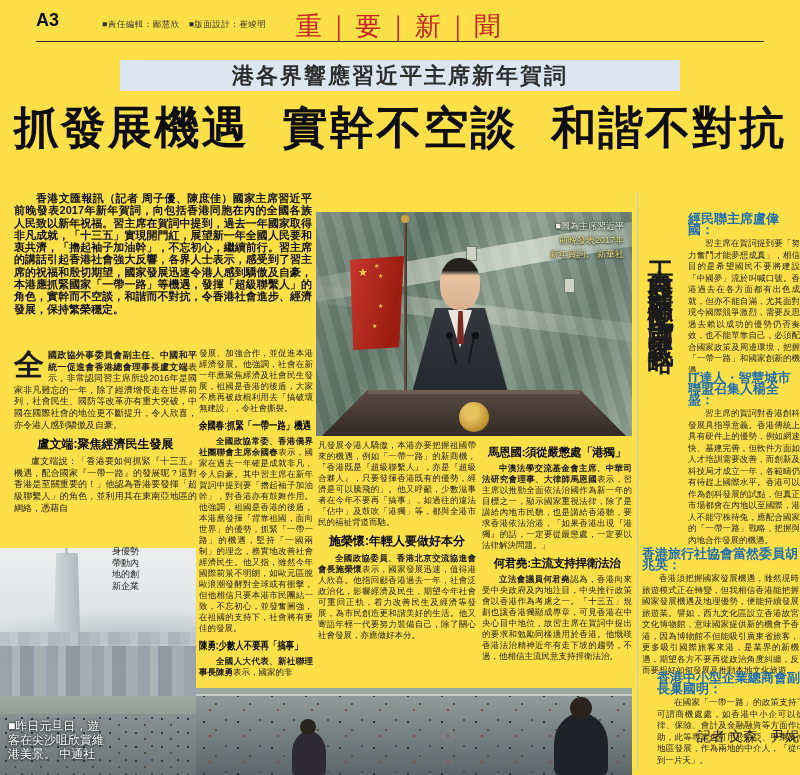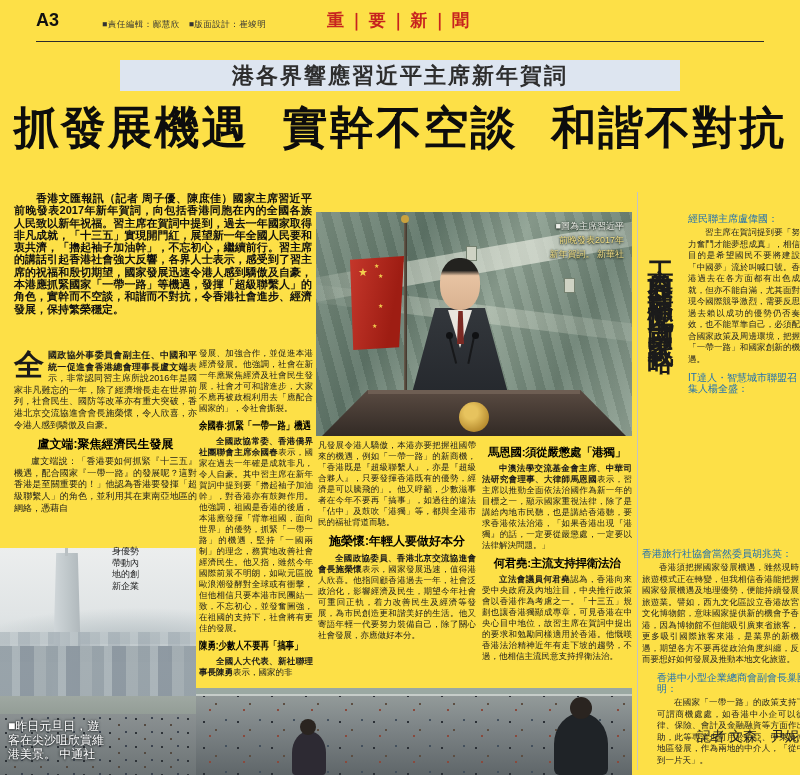--- a/index.html
+++ b/index.html
@@ -3,21 +3,21 @@
 <meta charset="utf-8">
 <style>
   html,body{margin:0;padding:0;background:#e9e9e9;}
   #page{position:relative;width:800px;height:775px;background:#fde047;margin:0 auto;
         font-family:"Liberation Sans",sans-serif;color:#111;overflow:hidden;}
   .abs{position:absolute;}
   
   .h-page{left:36px;top:10px;font-size:18px;font-weight:700;color:#111;}
   .h-credits{left:102px;top:19px;font-size:8.5px;color:#333;letter-spacing:.5px;}
   .h-section{left:290px;top:9px;width:220px;text-align:center;color:#c7231f;
-             font-size:17px;font-weight:700;letter-spacing:4px;}
+             font-size:26px;font-weight:400;letter-spacing:4px;}
   .h-right{right:38px;top:17px;font-size:8.5px;color:#222;white-space:nowrap;}
   .h-right .logo{color:#c7231f;font-weight:700;font-size:14px;
                  font-family:"DejaVu Serif","Liberation Serif",serif;margin:0 2px;}
   .h-right .en{font-size:8.5px;color:#111;font-weight:700;}
   .h-rule{left:36px;width:728px;top:41px;height:1px;background:#2b2b2b;}
   
   .kicker{left:120px;top:60px;width:560px;height:31px;background:#dde5f0;
           text-align:center;line-height:31px;font-size:22px;font-weight:700;
           color:#2e2e2e;letter-spacing:2px;}
   .mainline{left:0;top:98px;width:800px;text-align:center;white-space:nowrap;
@@ -113,21 +113,21 @@
         radial-gradient(circle 2.4px at 14px 22px,#8a4a3d 40%,transparent 47%),
         linear-gradient(180deg,#98a09e 0%,#7f8688 42%,#5f6669 100%);
       background-size:100% 100%,34px 26px,34px 26px,34px 26px,34px 26px,100% 100%;}
   .figure{position:absolute;border-radius:50% 50% 10% 10%;background:#1f2327;}
   .fighead{position:absolute;border-radius:50%;background:#2a2420;}
   
   .divider{left:637px;top:192px;width:1px;height:578px;background:#c4c4c4;}
   .v-title{left:644px;top:240px;height:420px;writing-mode:vertical-rl;
       font-size:26px;font-weight:700;color:#1b1b1b;letter-spacing:8px;
       font-family:"DejaVu Serif","Liberation Serif",serif;}
-  .sb-head{font-weight:400;font-size:10px;color:#1f6fb2;margin-bottom:3px;line-height:11px;}
+  .sb-head{font-weight:700;font-size:13px;color:#1f6fb2;margin-bottom:3px;line-height:11px;}
   .sb-txt{font-size:8.5px;line-height:11.5px;text-align:justify;word-break:break-all;
       color:#222;text-indent:17px;}
   .sb1{left:688px;top:213px;width:112px;}
   .sb2{left:688px;top:372px;width:112px;}
   .sb3{left:642px;top:548px;width:157px;}
   .sb4{left:621px;top:672px;width:157px;margin-left:36px;}
   .sb-byline{left:642px;top:728px;width:157px;text-align:right;font-size:14px;color:#222;}
 </style>
 </head>
 <body>
@@ -139,29 +139,29 @@
   <div class="abs h-section">重｜要｜新｜聞</div>
   <div class="abs h-rule"></div>
 
   <div class="abs kicker">港各界響應習近平主席新年賀詞</div>
   <div class="abs mainline">抓發展機遇 實幹不空談 和諧不對抗</div>
 
   <div class="abs intro">香港文匯報訊（記者 周子優、陳庶佳）國家主席習近平前晚發表2017年新年賀詞，向包括香港同胞在內的全國各族人民致以新年祝福。習主席在賀詞中提到，過去一年國家取得非凡成就，「十三五」實現開門紅，展望新一年全國人民要和衷共濟，「擼起袖子加油幹」，不忘初心，繼續前行。習主席的講話引起香港社會強大反響，各界人士表示，感受到了習主席的祝福和殷切期望，國家發展迅速令港人感到驕傲及自豪，本港應抓緊國家「一帶一路」等機遇，發揮「超級聯繫人」的角色，實幹而不空談，和諧而不對抗，令香港社會進步、經濟發展，保持繁榮穩定。</div>
 
   <div class="abs col1">
     <div class="bodytxt">
-      <span class="dcap">全</span><span class="lead">國政協外事委員會副主任、中國和平統一促進會香港總會理事長盧文端</span><span>表示，非常認同習主席所說2016年是國家非凡難忘的一年，除了經濟增長走在世界前列，社會民生、國防等改革亦有重大突破，香港北京交流協進會會長施榮懷，令人欣喜，亦令港人感到驕傲及自豪。</span>
+      <span class="dcap">全</span><span class="lead">國政協外事委員會副主任、中國和平統一促進會香港總會理事長盧文端</span><span>表示，非常認同習主席所說2016年是國家非凡難忘的一年，除了經濟增長走在世界前列，社會民生、國防等改革亦有重大突破，中國在國際社會的地位更不斷提升，令人欣喜，亦令港人感到驕傲及自豪。</span>
     </div>
     <div class="subhead">盧文端:聚焦經濟民生發展</div>
     <div class="bodytxt p-indent">盧文端說：「香港要如何抓緊『十三五』機遇，配合國家『一帶一路』的發展呢？這對香港是至關重要的！」他認為香港要發揮「超級聯繫人」的角色，並利用其在東南亞地區的網絡，憑藉自</div>
   </div>
   <div class="abs col1-tail">身優勢帶動內地的創新企業</div>
 
   <div class="abs col2">
-    <div class="bodytxt">發展、加強合作，並促進本港經濟發展。他強調，社會在新一年應聚焦經濟及社會民生發展，社會才可和諧進步，大家不應再被政棍利用去「應配合國家的」，令社會撕裂。</div>
+    <div class="bodytxt">發展、加強合作，並促進本港經濟發展。他強調，社會在新一年應聚焦經濟及社會民生發展，祖國是香港的後盾，大家不應再被政棍利用去「搞破壞無建設」，令社會撕裂。</div>
     <div class="subhead sub-scale">余國春:抓緊「一帶一路」機遇</div>
     <div class="bodytxt p-indent">
       <span class="lead">全國政協常委、香港僑界社團聯會主席余國春</span><span>表示，國家在過去一年確是成就非凡，令人自豪。其中習主席在新年賀詞中提到要「擼起袖子加油幹」，對香港亦有鼓舞作用。他強調，祖國是香港的後盾，本港應發揮「背靠祖國，面向世界」的優勢，抓緊「一帶一路」的機遇，堅持「一國兩制」的理念，務實地改善社會經濟民生。他又指，雖然今年國際前景不明朗，如歐元區脫歐浪潮發酵對全球或有衝擊，但他相信只要本港市民團結一致，不忘初心，並發奮圖強，在祖國的支持下，社會將有更佳的發展。</span>
     </div>
     <div class="subhead sub-scale">陳勇:少數人不要再「搞事」</div>
     <div class="bodytxt p-indent">
       <span class="lead">全國人大代表、新社聯理事長陳勇</span><span>表示，國家的非</span>
     </div>
   </div>
 
@@ -241,20 +241,21 @@
 
   <div class="abs divider"></div>
   <div class="abs v-title">工商界籲積極配合國家戰略</div>
 
   <div class="abs sb1">
     <div class="sb-head">經民聯主席盧偉國：</div>
     <div class="sb-txt">習主席在賀詞提到要「努力奮鬥才能夢想成真」，相信目的是希望國民不要將建設「中國夢」流於叫喊口號。香港過去在各方面都有出色成就，但亦不能自滿，尤其面對現今國際競爭激烈，需要反思過去賴以成功的優勢仍否奏效，也不能單靠自己，必須配合國家政策及周邊環境，把握「一帶一路」和國家創新的機遇。</div>
   </div>
   <div class="abs sb2">
     <div class="sb-head">IT達人・智慧城市聯盟召集人楊全盛：</div>
+    <div class="sb-txt">習主席的賀詞對香港創科發展具指導意義。香港傳統上具有硬件上的優勢，例如網速快、基建完善，但軟件方面如人才培訓需要改善，而創新及科技局才成立一年，各範疇仍有待趕上國際水平。香港可以作為創科發展的試點，但真正市場都會在內地以至國際，港人不能守株待兔，應配合國家的「一帶一路」戰略，把握與內地合作發展的機遇。</div>
   </div>
   <div class="abs sb3">
     <div class="sb-head">香港旅行社協會當然委員胡兆英：</div>
     <div class="sb-txt">香港須把握國家發展機遇，雖然現時旅遊模式正在轉變，但我相信香港能把握國家發展機遇及地理優勢，便能持續發展旅遊業。譬如，西九文化區設立香港故宮文化博物館，意味國家提供新的機會予香港，因為博物館不但能吸引廣東省旅客，更多吸引國際旅客來港，是業界的新機遇，期望各方不要再從政治角度糾纏，反而要想好如何發展及推動本地文化旅遊。</div>
   </div>
   <div class="abs sb4">
     <div class="sb-head">香港中小型企業總商會副會長巢國明：</div>
     <div class="sb-txt">在國家「一帶一路」的政策支持下，可謂商機處處，如香港中小企可以從法律、保險、會計及金融融資等方面作出協助，此等專業也可用於中亞、中東及南亞地區發展，作為兩地的中介人，「從中找到一片天」。</div>
   </div>
   <div class="abs sb-byline">記者 文森、尹妮</div>

